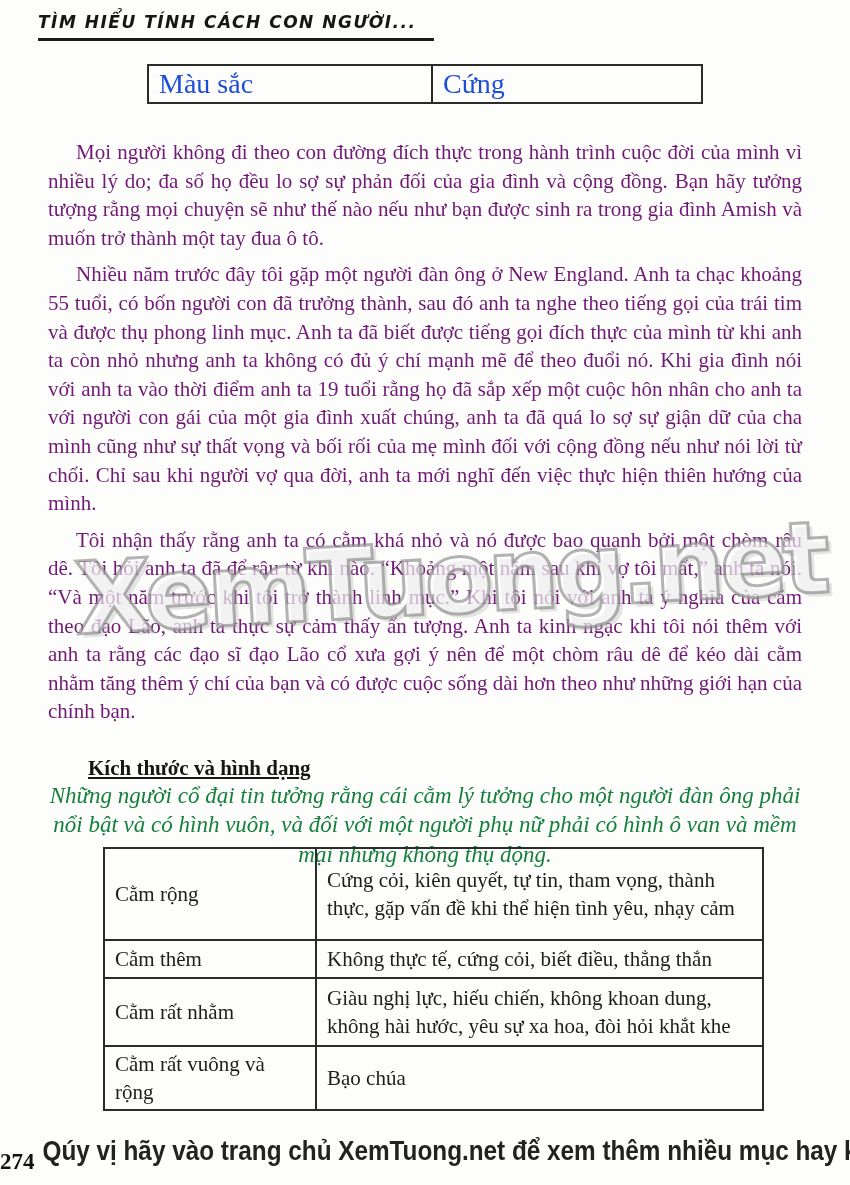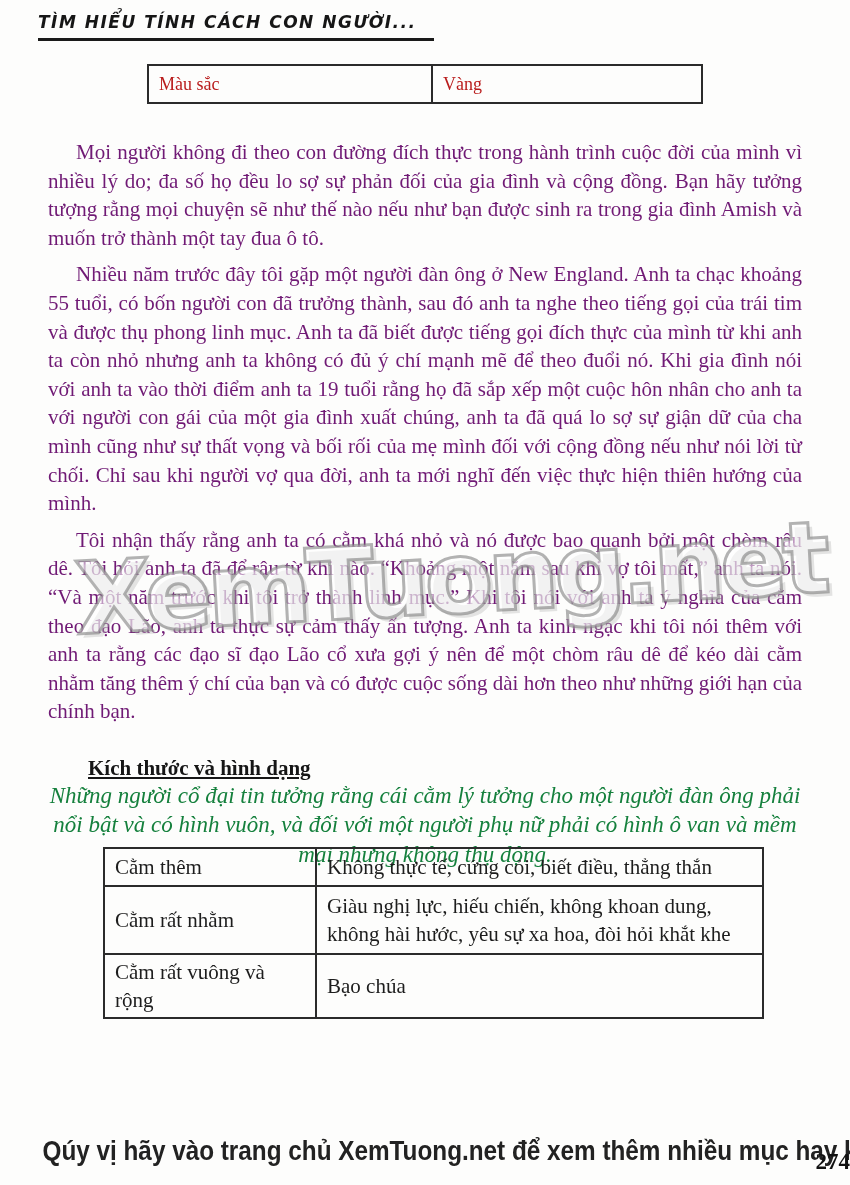--- a/index.html
+++ b/index.html
@@ -27,22 +27,22 @@
   }
 
   
   table.top-table {
     position:absolute; left:147px; top:64px;
     width:556px; border-collapse:collapse;
     background:transparent;
   }
   table.top-table td {
     border:2px solid #2b2b2b;
-    font-size:18px; padding:2px 10px;
-    height:32px; color:#b91c1c;
+    font-size:28px; padding:2px 10px;
+    height:32px; color:#1d4ed8;
   }
   table.top-table td.c1 { width:262px; }
 
   
   .content {
     position:absolute; left:48px; top:138px; width:754px;
   }
   .content p.body-para {
     margin:0 0 8px 0;
     font-size:21px; line-height:28.6px;
@@ -91,56 +91,60 @@
   .footer-line {
     position:absolute; left:0; top:1136px; width:850px;
     text-align:center;
     font-family:"Liberation Sans", sans-serif;
     font-weight:bold; font-size:27px; color:#222222;
     transform:scaleX(0.9); transform-origin:center;
     white-space:nowrap; z-index:2;
   }
   .page-number {
     position:absolute; left:0; top:1149px; width:850px;
-    text-align:right;
+    text-align:left;
     font-family:"Liberation Serif", serif;
     font-weight:bold; font-size:23px; color:#111111;
     z-index:3;
   }
 </style>
 </head>
 <body>
 
 <div class="page">
 
   <div class="header-title">TÌM HIỂU TÍNH CÁCH CON NGƯỜI...</div>
 
   <table class="top-table">
     <tbody>
       <tr>
         <td class="c1">Màu sắc</td>
-        <td>Vàng</td>
+        <td>Cứng</td>
       </tr>
     </tbody>
   </table>
 
   <div class="content">
     <p class="body-para">Mọi người không đi theo con đường đích thực trong hành trình cuộc đời của mình vì nhiều lý do; đa số họ đều lo sợ sự phản đối của gia đình và cộng đồng. Bạn hãy tưởng tượng rằng mọi chuyện sẽ như thế nào nếu như bạn được sinh ra trong gia đình Amish và muốn trở thành một tay đua ô tô.</p>
     <p class="body-para">Nhiều năm trước đây tôi gặp một người đàn ông ở New England. Anh ta chạc khoảng 55 tuổi, có bốn người con đã trưởng thành, sau đó anh ta nghe theo tiếng gọi của trái tim và được thụ phong linh mục. Anh ta đã biết được tiếng gọi đích thực của mình từ khi anh ta còn nhỏ nhưng anh ta không có đủ ý chí mạnh mẽ để theo đuổi nó. Khi gia đình nói với anh ta vào thời điểm anh ta 19 tuổi rằng họ đã sắp xếp một cuộc hôn nhân cho anh ta với người con gái của một gia đình xuất chúng, anh ta đã quá lo sợ sự giận dữ của cha mình cũng như sự thất vọng và bối rối của mẹ mình đối với cộng đồng nếu như nói lời từ chối. Chỉ sau khi người vợ qua đời, anh ta mới nghĩ đến việc thực hiện thiên hướng của mình.</p>
     <p class="body-para">Tôi nhận thấy rằng anh ta có cằm khá nhỏ và nó được bao quanh bởi một chòm râu dê. Tôi hỏi anh ta đã để râu từ khi nào. “Khoảng một năm sau khi vợ tôi mất,” anh ta nói. “Và một năm trước khi tôi trở thành linh mục.” Khi tôi nói với anh ta ý nghĩa của cằm theo đạo Lão, anh ta thực sự cảm thấy ấn tượng. Anh ta kinh ngạc khi tôi nói thêm với anh ta rằng các đạo sĩ đạo Lão cổ xưa gợi ý nên để một chòm râu dê để kéo dài cằm nhằm tăng thêm ý chí của bạn và có được cuộc sống dài hơn theo như những giới hạn của chính bạn.</p>
 
     <div class="section-heading">Kích thước và hình dạng</div>
 
     <p class="section-intro">Những người cổ đại tin tưởng rằng cái cằm lý tưởng cho một người đàn ông phải nổi bật và có hình vuôn, và đối với một người phụ nữ phải có hình ô van và mềm mại nhưng không thụ động.</p>
   </div>
 
   <div class="watermark">XemTuong.net</div>
 
   <table class="chin-table">
     <tbody>
+      <tr class="r1">
+        <td class="c1">Cằm rộng</td>
+        <td>Cứng cỏi, kiên quyết, tự tin, tham vọng, thành thực, gặp vấn đề khi thể hiện tình yêu, nhạy cảm</td>
+      </tr>
       <tr class="r2">
         <td class="c1">Cằm thêm</td>
         <td>Không thực tế, cứng cỏi, biết điều, thẳng thắn</td>
       </tr>
       <tr class="r3">
         <td class="c1">Cằm rất nhằm</td>
         <td>Giàu nghị lực, hiếu chiến, không khoan dung, không hài hước, yêu sự xa hoa, đòi hỏi khắt khe</td>
       </tr>
       <tr class="r4">
         <td class="c1">Cằm rất vuông và rộng</td>

